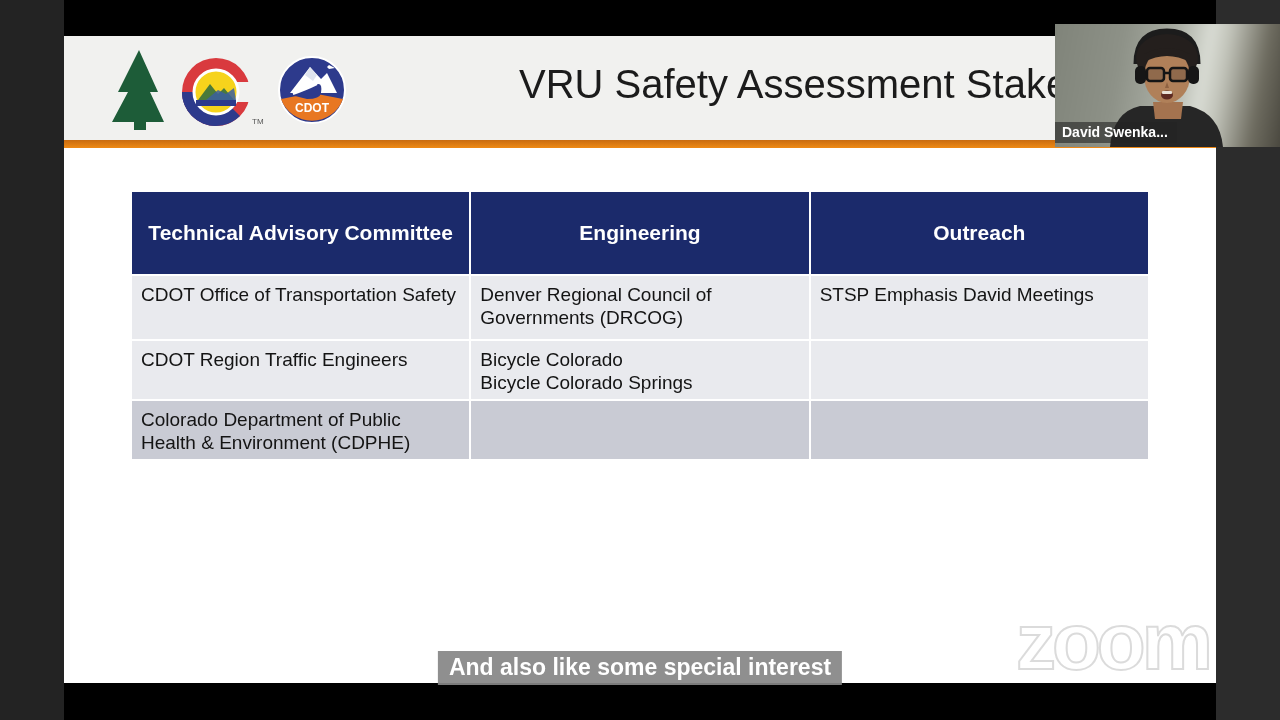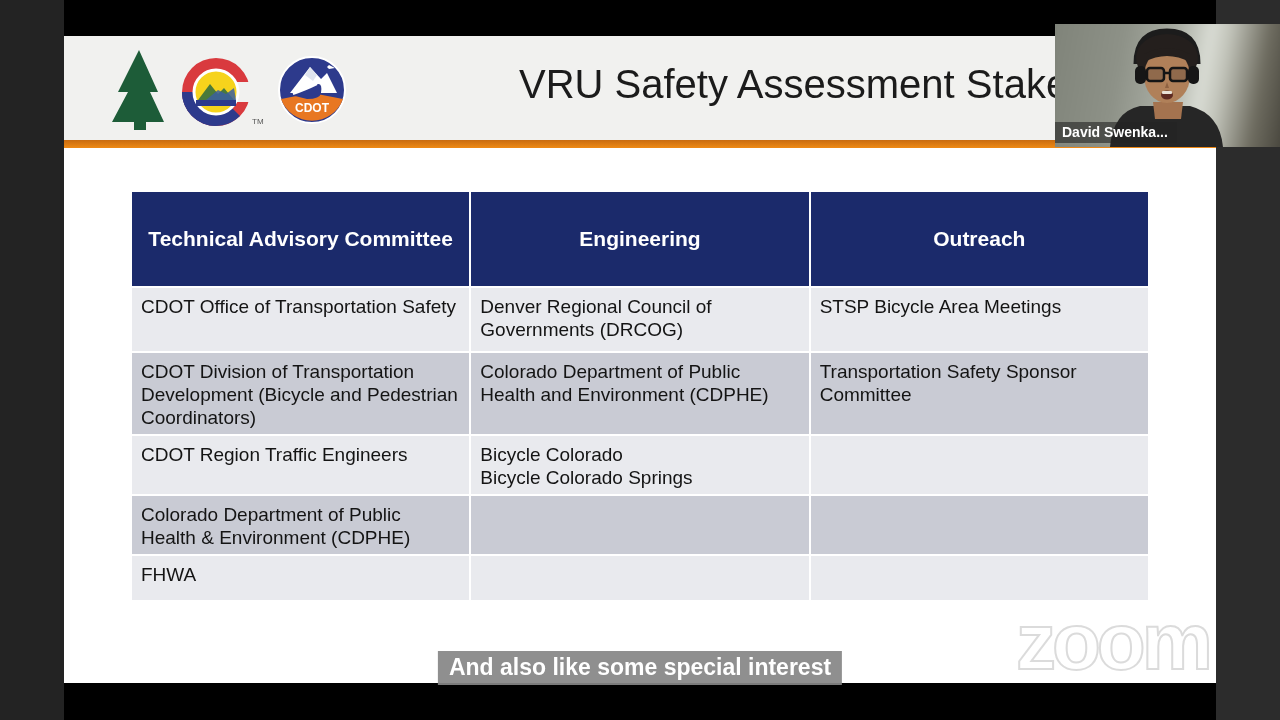--- a/index.html
+++ b/index.html
@@ -21,21 +21,21 @@
                color:#1b1b1b;letter-spacing:0px;white-space:nowrap;}
 
   
   .logo-group{position:absolute;left:42px;top:8px;height:92px;display:flex;align-items:center;}
   .logo-group svg{display:block;}
 
   
   .stake-table{position:absolute;left:66px;top:154px;width:1020px;border-collapse:separate;
                border-spacing:2px 2px;table-layout:fixed;}
   .stake-table th{background:#1b2a6b;color:#fff;font-size:21px;font-weight:700;
-                  text-align:center;vertical-align:middle;height:62px;padding:16px 10px;}
+                  text-align:center;vertical-align:middle;height:62px;padding:10px 10px;}
   .stake-table td{font-size:19px;line-height:23px;color:#141414;text-align:left;
                   vertical-align:top;padding:7px 9px 5px 9px;white-space:pre-line;}
   .stake-table tr.dark td{background:#c9cbd4;}
   .stake-table tr.light td{background:#e9eaee;}
   .stake-table tr.r1 td{height:68px;}
   .stake-table tr.r2 td{height:51px;}
   .stake-table tr.r3 td{height:63px;}
   .stake-table tr.r4 td{height:38px;}
   .stake-table tr.r5 td{height:42px;margin-top:21px;}
   .stake-table tr.r6 td{height:32px;}
@@ -117,40 +117,30 @@
         <tr>
           <th>Technical Advisory Committee</th>
           <th>Engineering</th>
           <th>Outreach</th>
         </tr>
       </thead>
     <tbody>
         <tr class="light r2">
           <td>CDOT Office of Transportation Safety</td>
           <td>Denver Regional Council of Governments (DRCOG)</td>
-          <td>STSP Bicycle Area Meetings</td>
-        </tr>
-        <tr class="dark r3">
-          <td>CDOT Division of Transportation Development (Bicycle and Pedestrian Coordinators)</td>
-          <td>Colorado Department of Public Health and Environment (CDPHE)</td>
-          <td>Transportation Safety Sponsor Committee</td>
+          <td>STSP Emphasis David Meetings</td>
         </tr>
         <tr class="light r4">
           <td>CDOT Region Traffic Engineers</td>
           <td>Bicycle Colorado
 Bicycle Colorado Springs</td>
           <td></td>
         </tr>
         <tr class="dark r5">
           <td>Colorado Department of Public Health &amp; Environment (CDPHE)</td>
-          <td></td>
-          <td></td>
-        </tr>
-        <tr class="light r6">
-          <td>FHWA</td>
           <td></td>
           <td></td>
         </tr>
       </tbody>
   </table>
 </div>
 
 <div class="watermark">zoom</div>
 
 <div class="caption">And also like some special interest</div>

